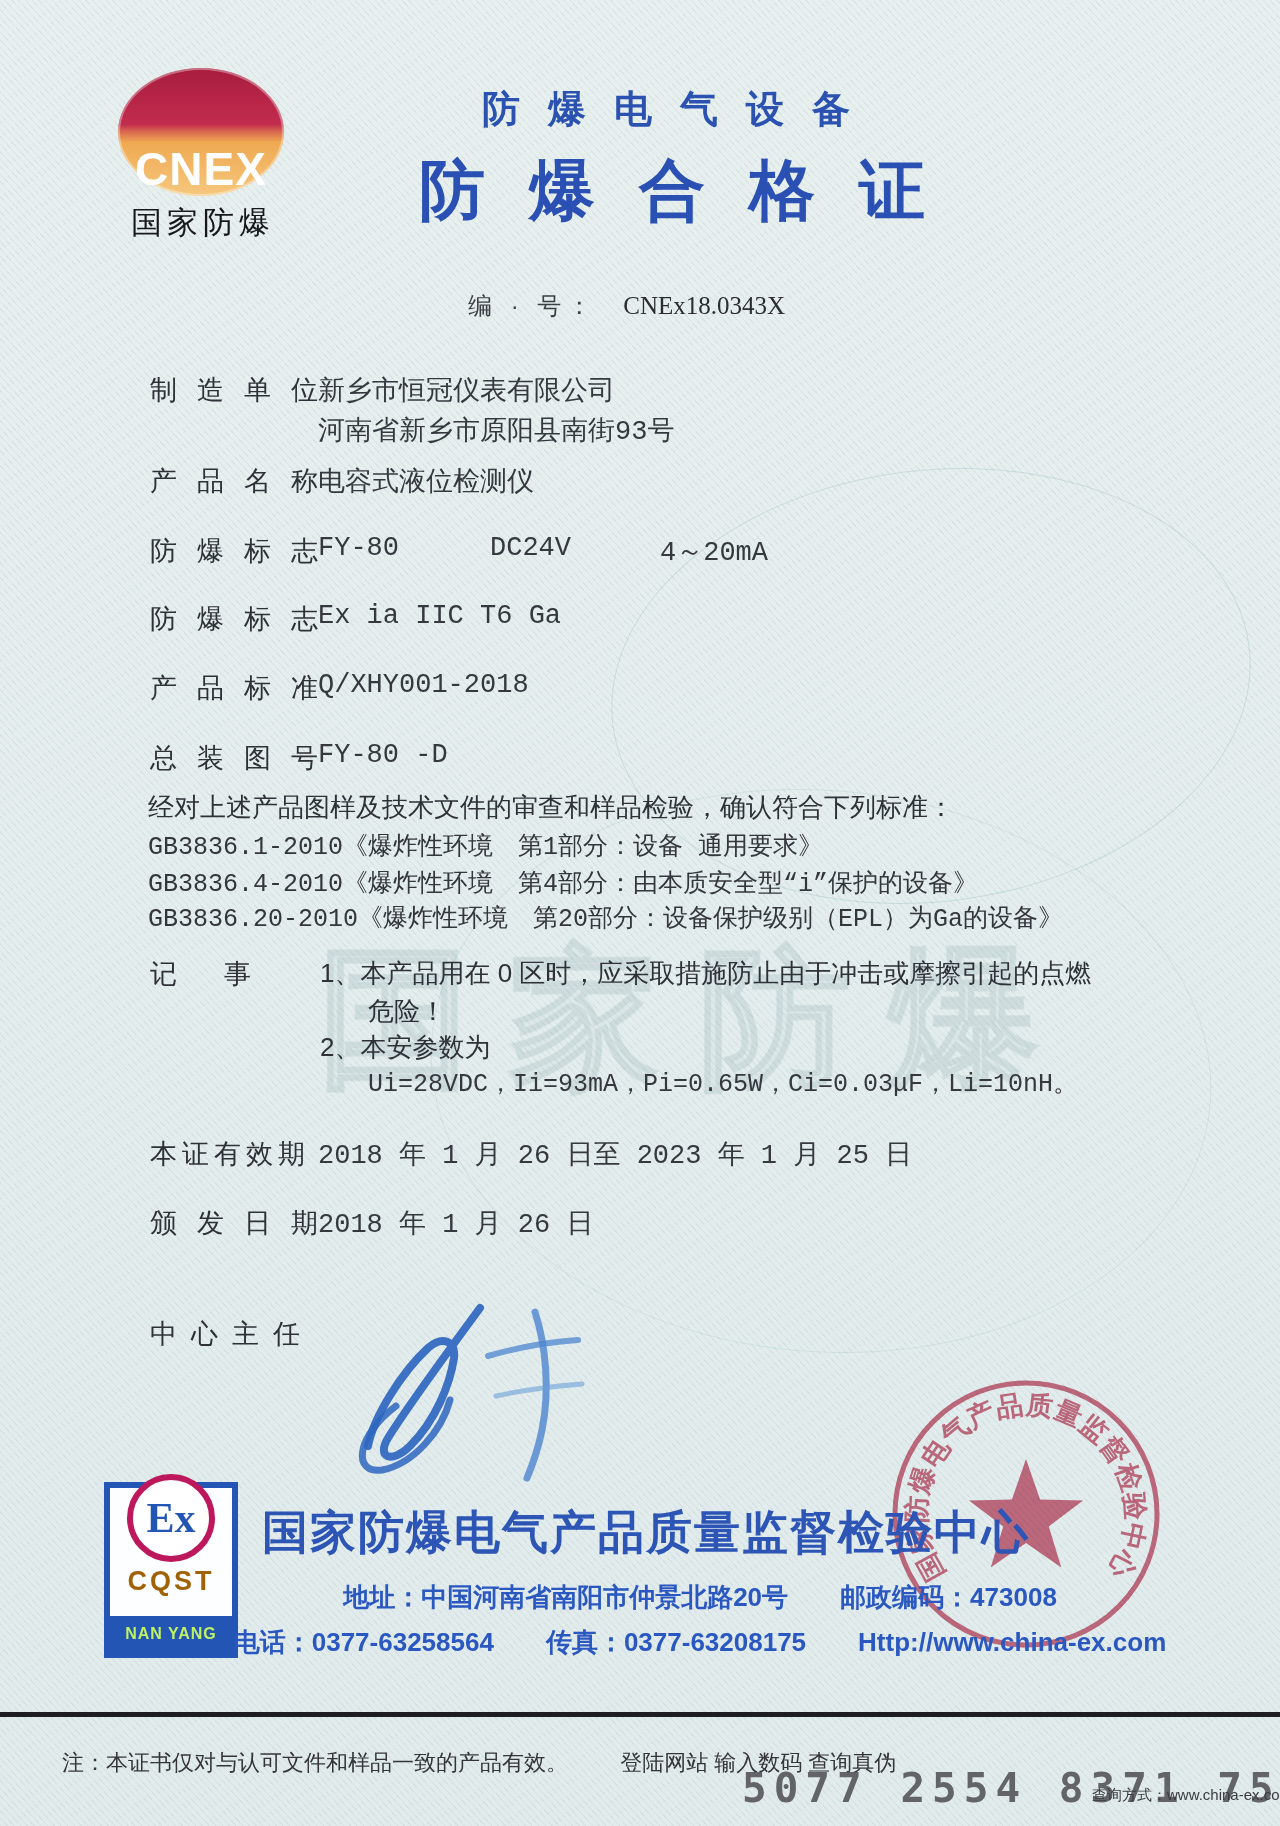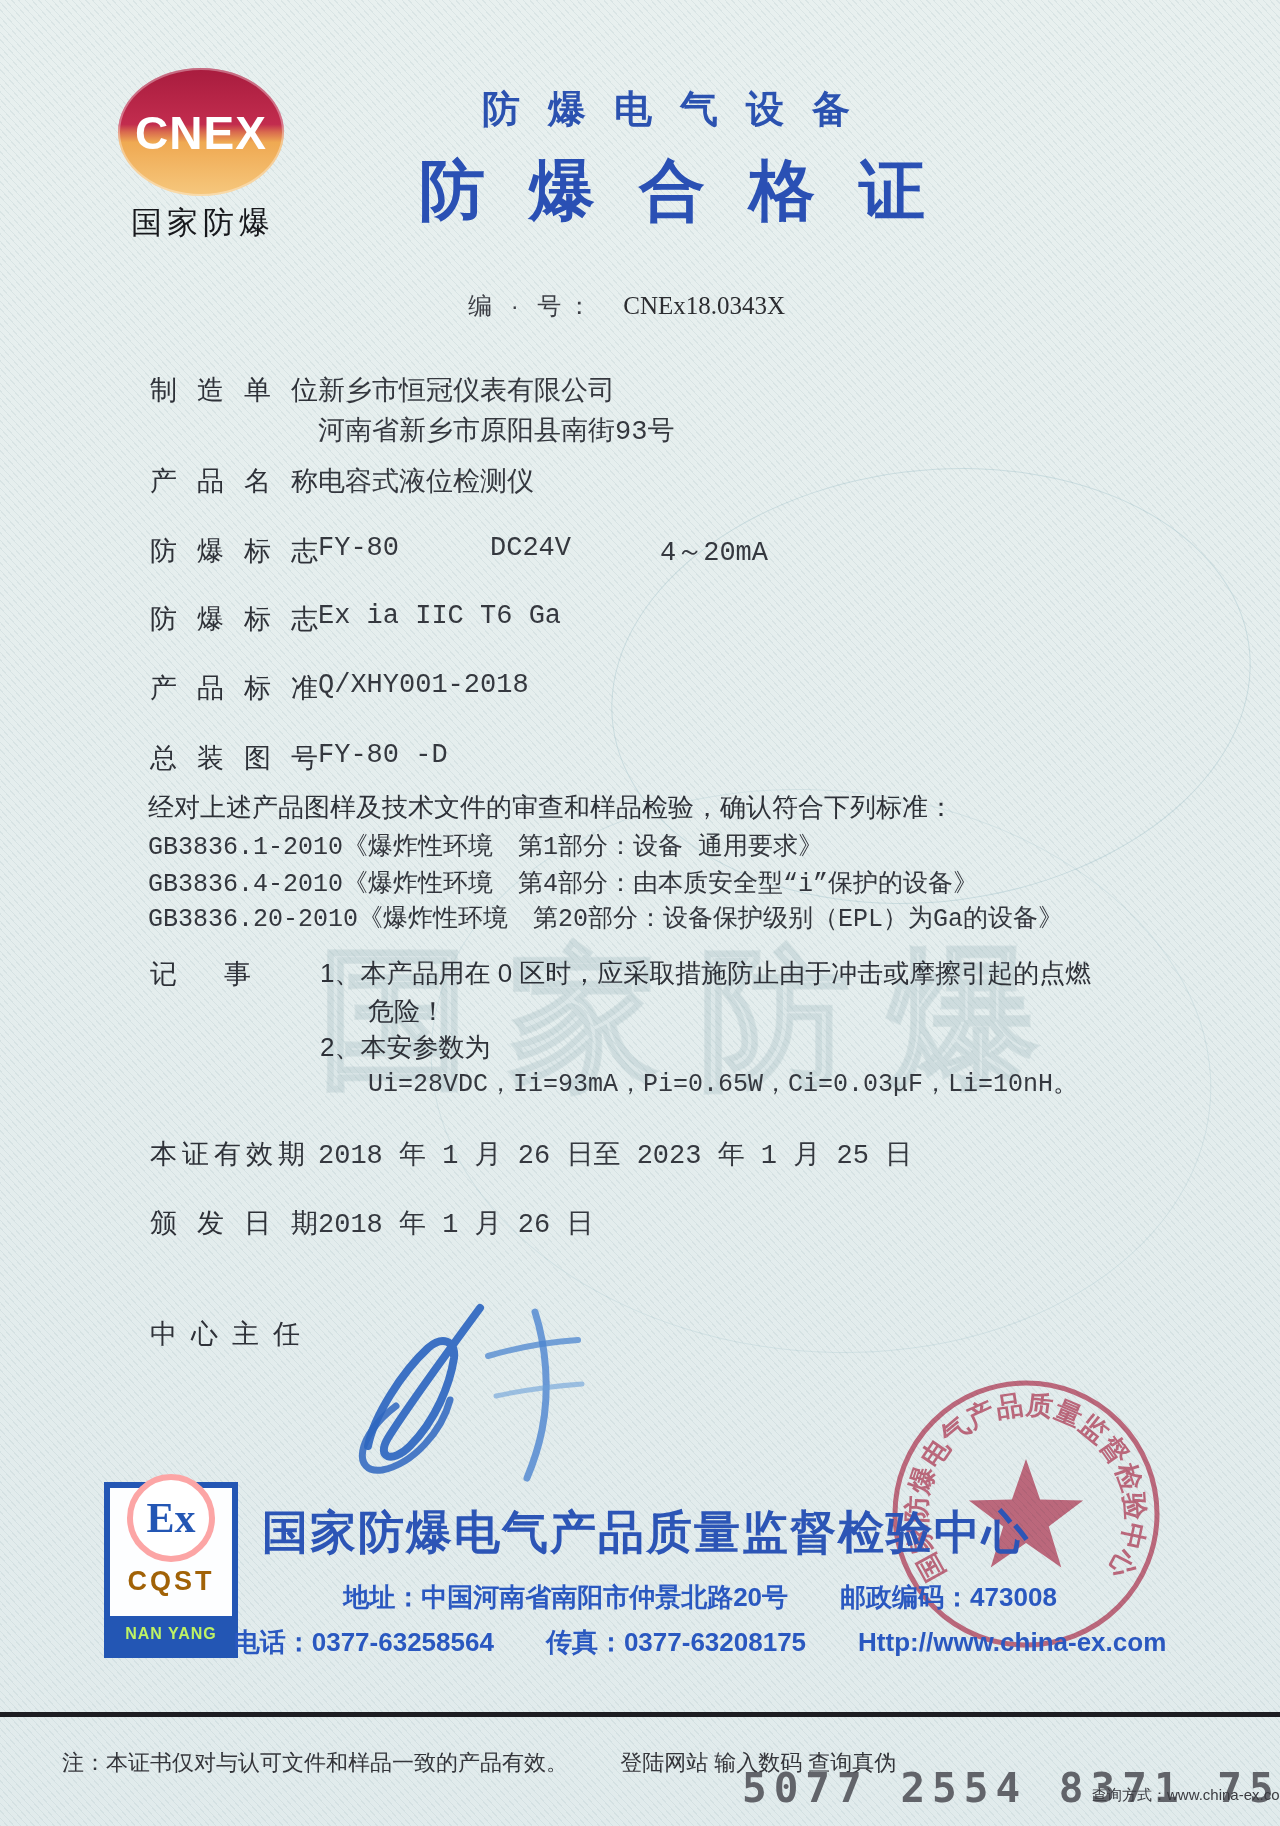--- a/index.html
+++ b/index.html
@@ -9,38 +9,38 @@
       repeating-linear-gradient(48deg, rgba(160,184,189,.20) 0px, rgba(160,184,189,.20) 1px, transparent 1px, transparent 5px),
       linear-gradient(#e8f0ef,#e1ebec);
     font-family:"Liberation Sans", sans-serif;
     color:#33363c;
   }
   .abs{position:absolute;}
   
   .logo-oval{
     width:166px;height:128px;border-radius:50%;
     background:linear-gradient(#a81c3e 0%, #c22c4e 44%, #d96a4e 50%, #efa952 58%, #f6c87e 100%);
-    display:flex;align-items:center;justify-content:center;
+    display:flex;align-items:flex-end;justify-content:center;
     box-shadow:0 0 0 2px rgba(255,255,255,.35) inset;
   }
   .logo-text{color:#fff;font-size:46px;font-weight:900;letter-spacing:1px;margin-top:2px;}
   .logo-sub{font-size:31px;letter-spacing:5px;color:#17181c;font-weight:500;}
   .doc-type{font-size:38px;font-weight:700;letter-spacing:28px;color:#2b52b0;white-space:nowrap;}
   .big-title{font-size:66px;font-weight:900;letter-spacing:44px;color:#2a50b4;white-space:nowrap;}
   .cert-line{font-size:24px;color:#3c3e45;white-space:nowrap;}
   .cert-line .lab{letter-spacing:6px;}
   .cert-line .val{font-family:Liberation Serif, serif;font-size:25px;color:#2c2d31;margin-left:26px;}
   
   .flabel{font-size:27px;letter-spacing:20px;color:#2e3138;white-space:nowrap;font-weight:500;}
   .fvalue{font-size:27px;font-family:"Liberation Mono","DejaVu Sans Mono",monospace;color:#35383f;white-space:nowrap;}
   .para{font-size:26px;color:#2e3138;white-space:nowrap;font-weight:500;}
   .std{font-size:25px;color:#33363d;white-space:nowrap;font-family:"Liberation Mono","DejaVu Sans Mono",monospace;}
   
   .badge{width:134px;height:176px;border:6px solid #2356b4;background:#fdfeff;box-sizing:border-box;}
-  .badge .circ{width:88px;height:88px;border:6px solid #fca5a5;border-radius:50%;background:#fff;
+  .badge .circ{width:88px;height:88px;border:6px solid #be185d;border-radius:50%;background:#fff;
     margin:-14px auto 0 auto;display:flex;align-items:center;justify-content:center;box-sizing:border-box;}
   .badge .ex{font-family:"Liberation Serif","DejaVu Serif",serif;font-size:42px;font-weight:700;color:#2356b4;}
   .badge .cqst{text-align:center;font-size:27px;font-weight:700;letter-spacing:3px;color:#a16207;margin-top:4px;}
   .badge .band{position:absolute;left:0;right:0;bottom:0;height:36px;background:#2356b4;color:#bef264;
     font-size:16px;font-weight:700;letter-spacing:1px;text-align:center;line-height:36px;}
   .org-name{font-size:46px;font-weight:800;letter-spacing:2px;color:#2c55b6;white-space:nowrap;}
   .org-line{font-size:26px;font-weight:700;color:#2a58c0;white-space:nowrap;}
   
   .foot-sep{height:5px;background:#1d1d22;}
   .foot-note{font-size:22px;color:#34353a;white-space:nowrap;}

